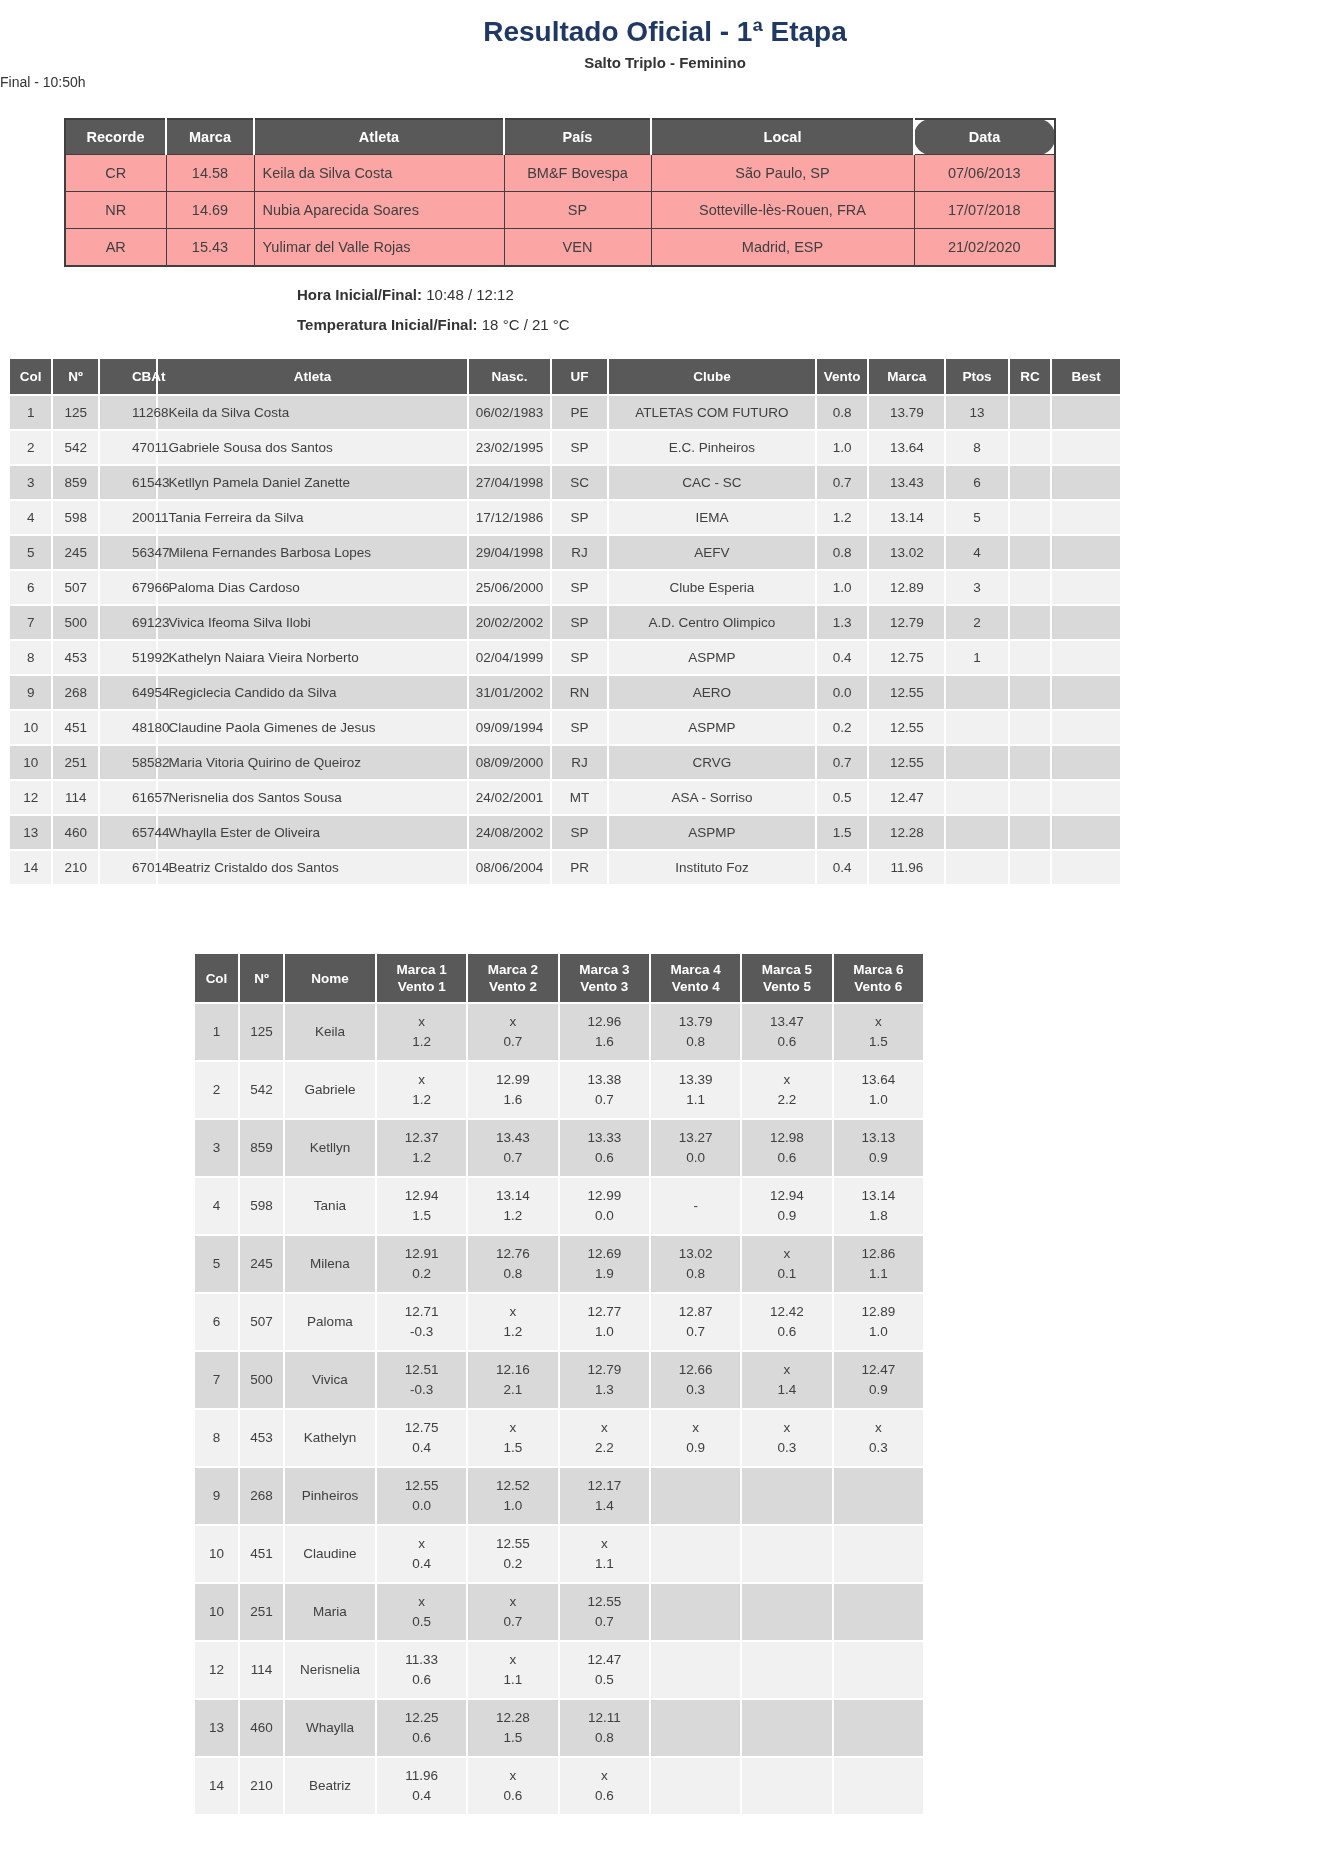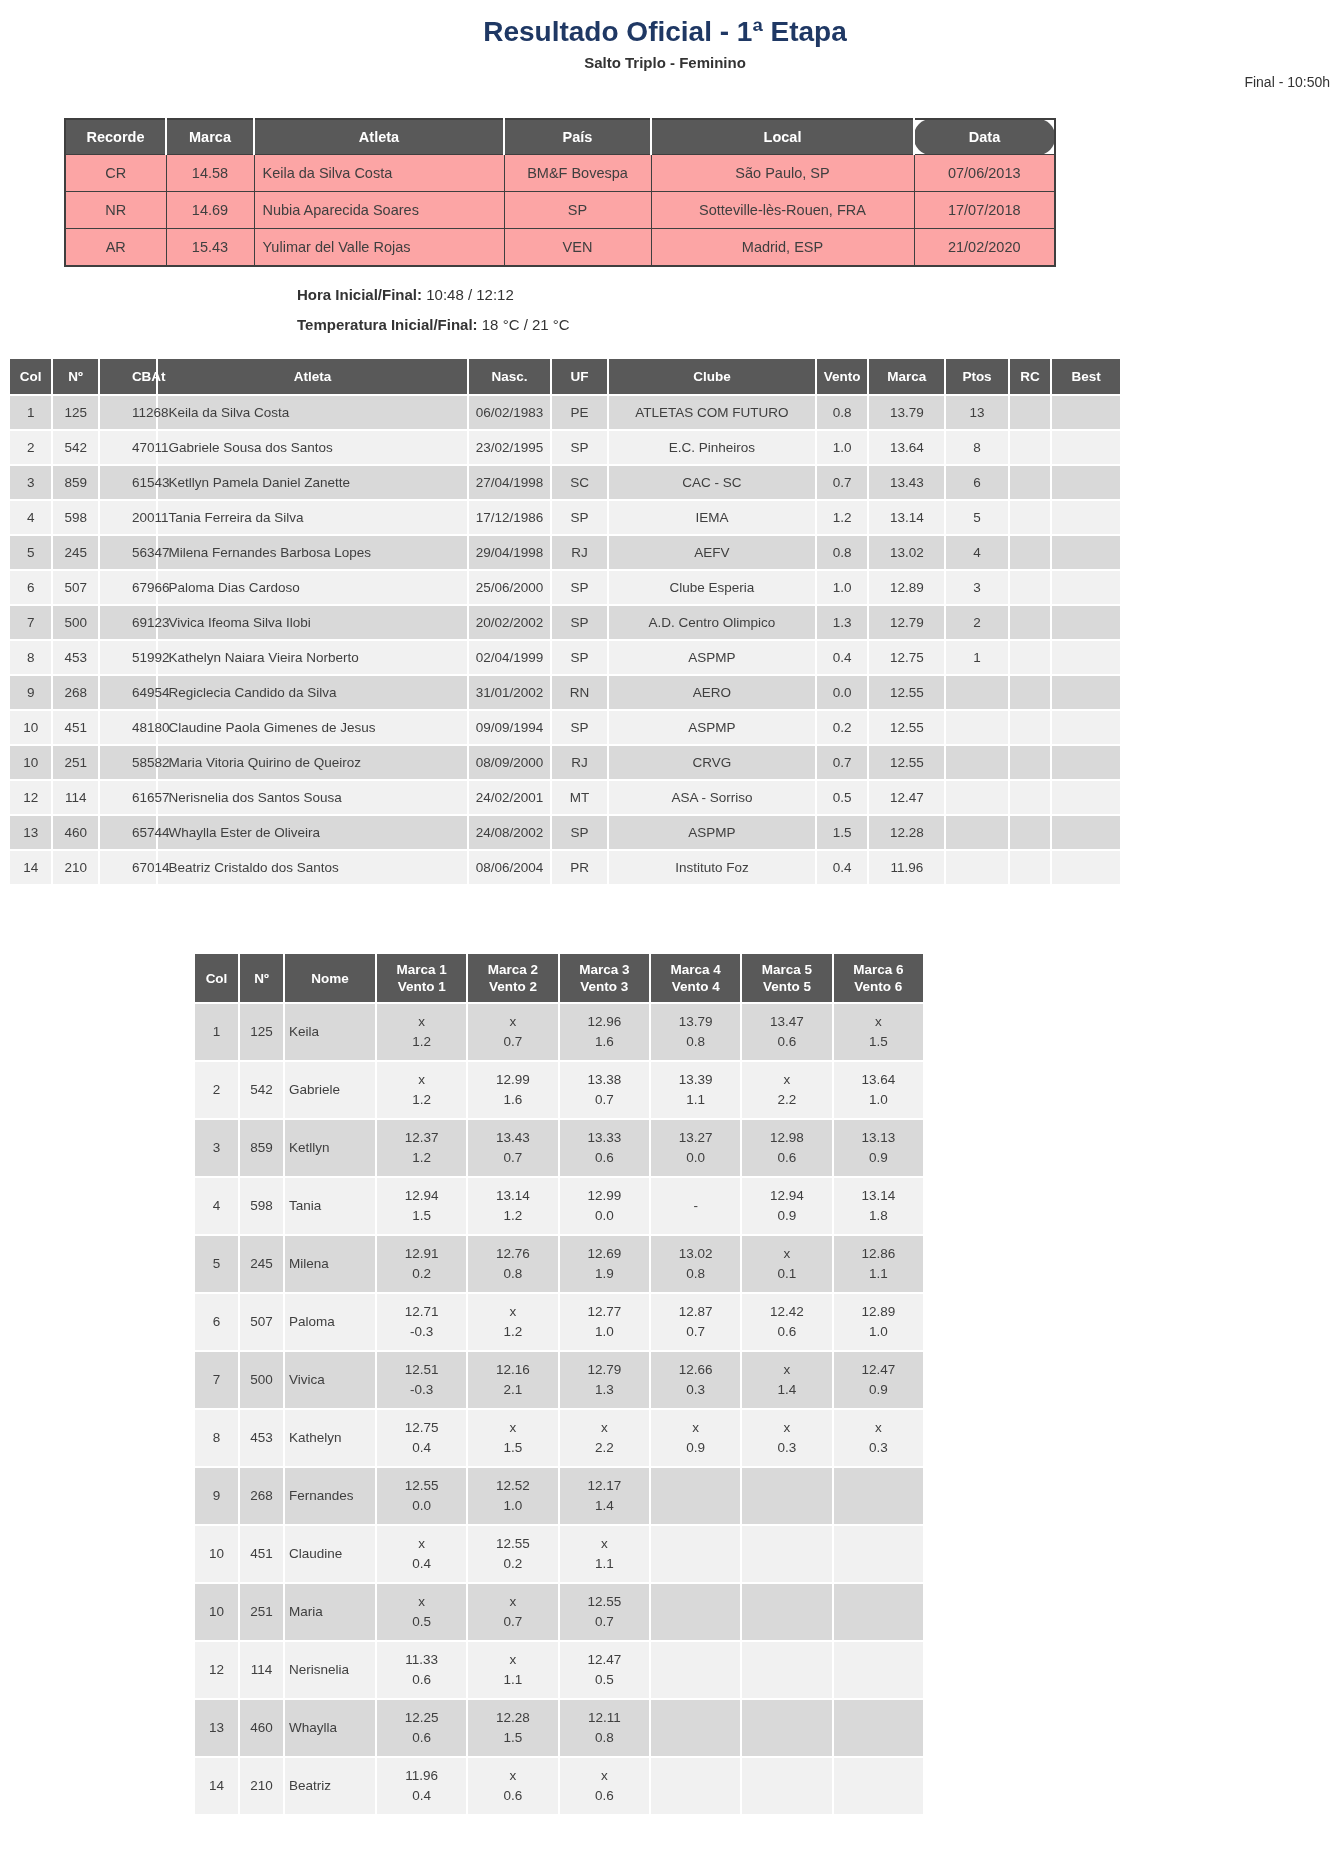--- a/index.html
+++ b/index.html
@@ -12,21 +12,21 @@
   .page { width: 1330px; padding: 10px 0 26px 0; }
 
   .title {
     text-align: center;
     color: var(--title, #1f3864);
     font-size: 28px;
     font-weight: bold;
     margin: 6px 0 6px 0;
   }
   .subtitle { text-align: center; font-weight: bold; font-size: 15px; color: #333; margin: 2px 0; }
-  .round    { text-align: right; font-size: 14px; color: #333; margin: 3px 0; }
+  .round    { text-align: left; font-size: 14px; color: #333; margin: 3px 0; }
 
   table { border-collapse: collapse; }
   th { font-weight: bold; }
 
   
   table.records {
     margin: 28px 0 0 64px;
     width: 990px;
     table-layout: fixed;
     font-size: 14.5px;
@@ -109,21 +109,21 @@
     border: 2px solid #fff;
     text-align: center;
     line-height: 17px;
   }
   table.attempts td {
     padding: 8px 4px;
     text-align: center;
     border: 2px solid #fff;
     line-height: 20px;
   }
-  table.attempts td.left { text-align: left; }
+  table.attempts td.left { text-align: center; }
   table.attempts tbody tr:nth-child(odd) td  { background: var(--row-odd, #d9d9d9); }
   table.attempts tbody tr:nth-child(even) td { background: var(--row-even, #f1f1f1); }
   table.attempts th:nth-child(1), table.attempts td:nth-child(1) { width: 45px; }
   table.attempts th:nth-child(2), table.attempts td:nth-child(2) { width: 45px; }
   table.attempts th:nth-child(3), table.attempts td:nth-child(3) { width: 92px; }
 </style>
 </head>
 <body>
 
 <div class="page">
@@ -659,21 +659,21 @@
             <div>0.3</div>
           </td>
           <td>
             <div>x</div>
             <div>0.3</div>
           </td>
         </tr>
         <tr>
           <td>9</td>
           <td>268</td>
-          <td class="left">Fernandes</td>
+          <td class="left">Pinheiros</td>
           <td>
             <div>12.55</div>
             <div>0.0</div>
           </td>
           <td>
             <div>12.52</div>
             <div>1.0</div>
           </td>
           <td>
             <div>12.17</div>

